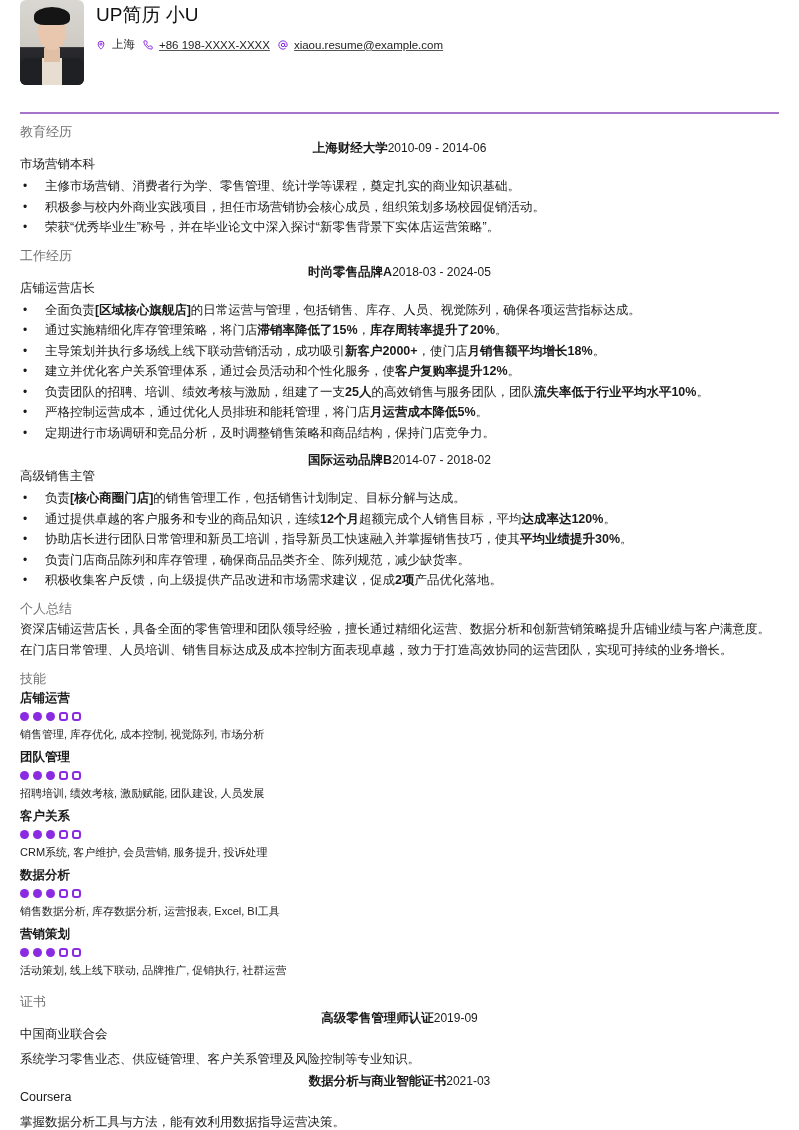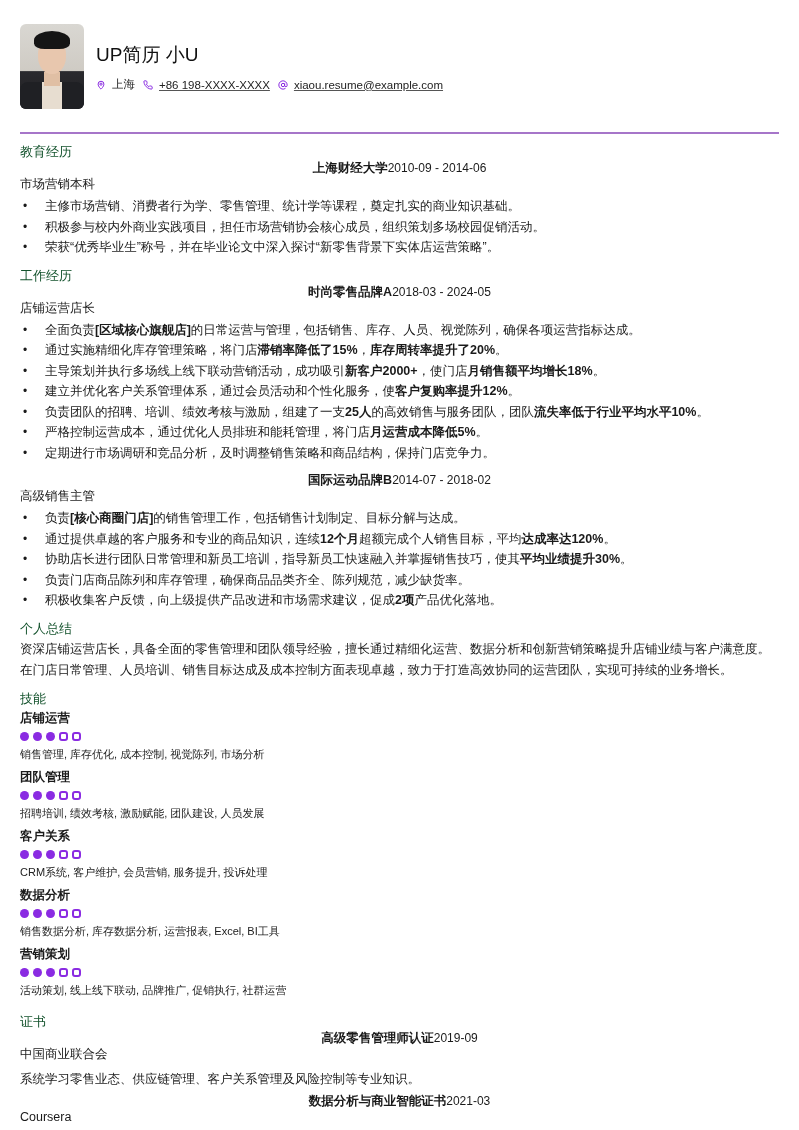--- a/index.html
+++ b/index.html
@@ -2,21 +2,21 @@
 <html><head>
   <meta charset="utf-8">
   <style>
     html, body { margin:0; padding:0; background:#fff; }
     body {
       width:799px; height:1130px; overflow:hidden; position:relative;
       font-family:"Liberation Sans","DejaVu Sans",sans-serif;
       color:#1a1a1a; font-size:12.5px;
     }
     .page { padding:0 20px; }
-    .header { display:flex; align-items:center; height:132px; }
+    .header { display:flex; align-items:flex-start; height:112px; }
     .photo {
       width:64px; height:85px; border-radius:6px; margin-top:0px;
       background:linear-gradient(180deg,#d9d7d2 0%,#cfcbc4 55%,#2a2a2e 56%,#1f1f22 100%);
       position:relative; overflow:hidden; flex:0 0 auto;
     }
     .photo .face {
       position:absolute; left:18px; top:14px; width:28px; height:36px;
       background:#e8c7ae; border-radius:45% 45% 48% 48%;
     }
     .photo .hair {
@@ -31,21 +31,21 @@
     }
     .photo .jacket-l { position:absolute; left:0; top:58px; width:24px; height:30px; background:#1f2024; border-radius:8px 0 0 0; }
     .photo .jacket-r { position:absolute; right:0; top:58px; width:24px; height:30px; background:#1f2024; border-radius:0 8px 0 0; }
     .head-info { margin-left:12px; padding-top:2px; }
     .name { font-size:19px; font-weight:500; color:#111; margin:0 0 9px 0; }
     .contacts { display:flex; align-items:center; font-size:11.5px; color:#222; }
     .contact { display:flex; align-items:center; margin-right:8px; }
     .contact svg { width:10px; height:10px; margin-right:6px; }
     .contact a { color:#222; text-decoration:underline; text-decoration-color:#555; }
     .divider { height:2px; background:#a675c9; margin:0; }
-    .section-title { color:#14532d; font-size:13px; font-weight:500; line-height:16px; margin-top:10px; }
+    .section-title { color:#737373; font-size:13px; font-weight:500; line-height:16px; margin-top:10px; }
     .entry-head { display:flex; justify-content:center; line-height:16px; }
     .entry-title { font-weight:700; font-size:12.5px; }
     .entry-date { font-weight:500; font-size:12px; }
     .entry-sub { display:flex; line-height:16px; font-size:12.5px; }
     ul.bullets { list-style:none; margin:4px 0 0 0; padding:0; }
     ul.bullets li { position:relative; padding-left:25px; line-height:20.5px; font-size:12.5px; }
     ul.bullets li::before { content:"•"; position:absolute; left:3px; top:0; font-size:12px; }
     b { font-weight:700; }
     .job + .job { margin-top:9px; }
     .summary p { margin:0; line-height:21px; font-size:12.5px; }

